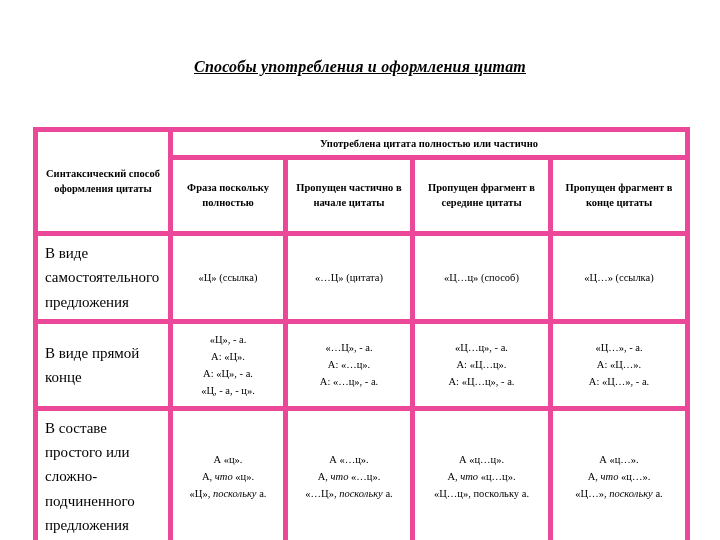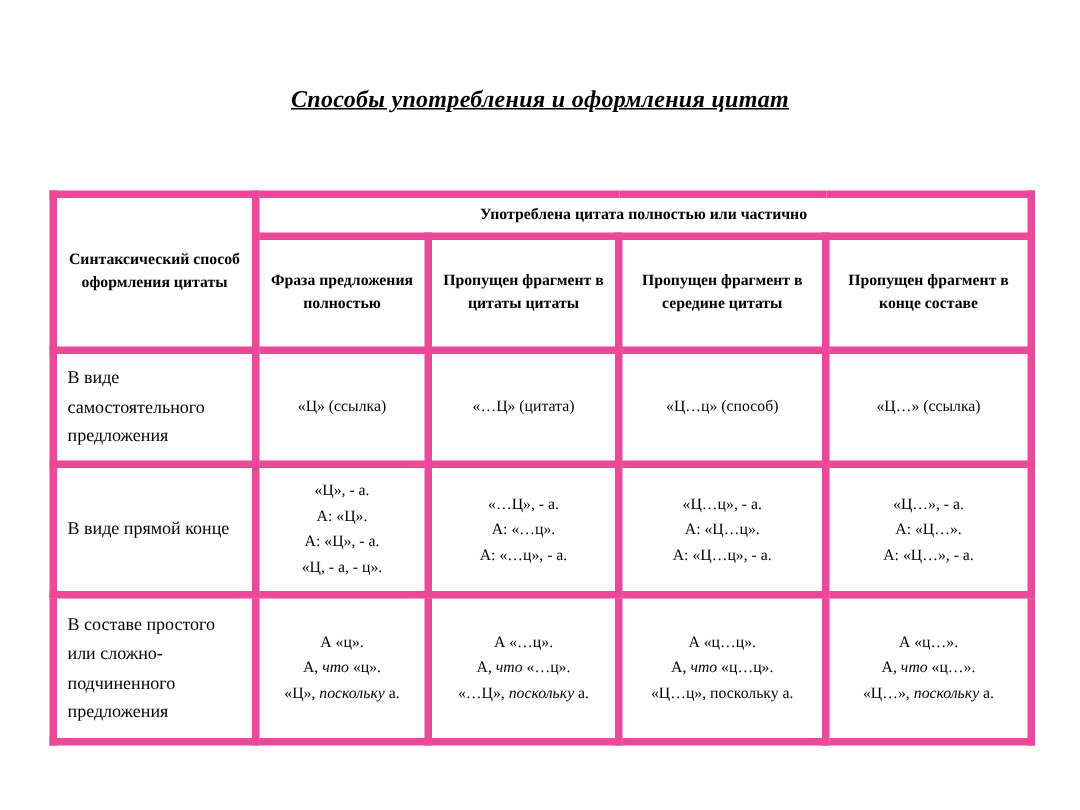--- a/index.html
+++ b/index.html
@@ -54,21 +54,21 @@
     font-size: 10.5px;
     line-height: 1.42;
   }
   .head-merged {
     text-align: center;
     font-weight: bold;
     font-size: 10.5px;
     padding: 6px 4px;
   }
   .row-label {
-    font-size: 12px;
+    font-size: 15px;
     line-height: 1.62;
     text-align: left;
     vertical-align: middle;
   }
   .data-cell {
     font-size: 10.5px;
     line-height: 1.62;
     text-align: center;
     vertical-align: middle;
   }
@@ -106,30 +106,30 @@
     </colgroup>
     <tbody>
       <tr class="r-head-top">
         <td rowspan="2" class="head-cell">
           <div class="cell-pad">Синтаксический способ оформления цитаты</div>
         </td>
         <td colspan="4" class="head-merged">Употреблена цитата полностью или частично</td>
       </tr>
       <tr class="r-head-sub">
         <td class="head-cell">
-          <div class="cell-pad">Фраза предложения полностью</div>
-        </td>
-        <td class="head-cell">
-          <div class="cell-pad">Пропущен фрагмент в цитаты цитаты</div>
+          <div class="cell-pad">Фраза поскольку полностью</div>
+        </td>
+        <td class="head-cell">
+          <div class="cell-pad">Пропущен частично в начале цитаты</div>
         </td>
         <td class="head-cell">
           <div class="cell-pad">Пропущен фрагмент в середине цитаты</div>
         </td>
         <td class="head-cell">
-          <div class="cell-pad">Пропущен фрагмент в конце составе</div>
+          <div class="cell-pad">Пропущен фрагмент в конце цитаты</div>
         </td>
       </tr>
 
       <tr class="r-body-1">
         <td class="row-label">
           <div class="cell-pad">В виде самостоятельного предложения</div>
         </td>
         <td class="data-cell" data-cell="0-0">
             <div class="cell-pad">
               <div class="line"><span>«Ц» (ссылка)</span></div>

